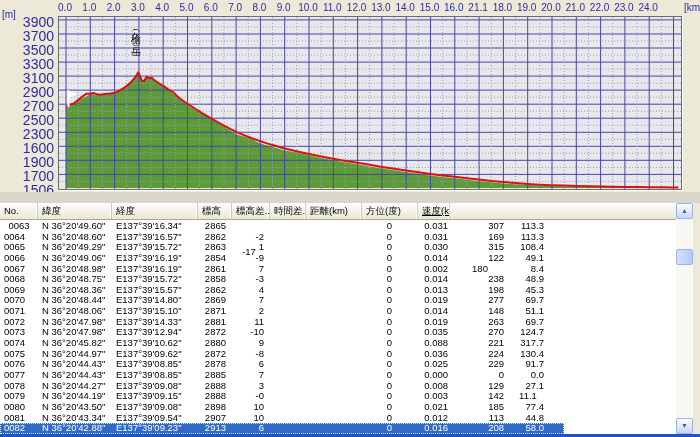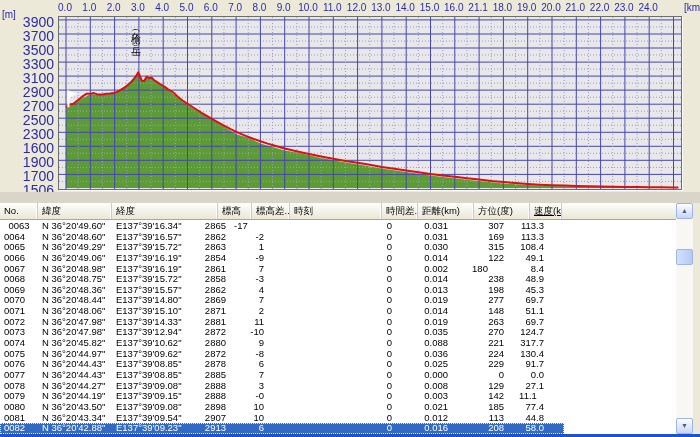--- a/index.html
+++ b/index.html
@@ -192,38 +192,37 @@
         </svg>
     </div>
     <div class="annotation" id="annot" style="left: 129.47px;">（槍ヶ岳）</div>
     <div class="chart-bottom-strip"></div>
   </div>
 
   <div class="table-panel">
     <div class="thead" id="thead">
         <div class="hcell" style="width: 38px;">No.</div>
         <div class="hcell" style="width: 74px;">緯度</div>
-        <div class="hcell" style="width: 106px;">経度</div>
+        <div class="hcell" style="width: 86px;">経度</div>
         <div class="hcell" style="width: 34px;">標高</div>
         <div class="hcell" style="width: 38px;">標高差..</div>
-        <div class="hcell" style="width: 92px;">時刻</div>
         <div class="hcell" style="width: 36px;">時間差..</div>
         <div class="hcell" style="width: 56px;">距離(km)</div>
         <div class="hcell" style="width: 56px;">方位(度)</div>
         <div class="hcell" style="width: 32px; text-decoration: underline;">速度(k..</div>
         <div class="hcell hfill"></div>
       </div>
     <div class="tbody" id="tbody">
         <div class="trow">
           <div class="cells">
             <span class="cell" style="width: 38px; text-align: center;">0063</span>
             <span class="cell" style="width: 74px; text-align: left;">N 36°20'49.60"</span>
             <span class="cell" style="width: 84px; text-align: left;">E137°39'16.34"</span>
             <span class="cell" style="width: 34px; text-align: right;">2865</span>
-            <span class="cell" style="width: 38px; text-align: left;">-17</span>
+            <span class="cell" style="width: 38px; text-align: center; margin-top: 26px;">-17</span>
             <span class="cell" style="width: 92px; text-align: left;"></span>
             <span class="cell" style="width: 36px; text-align: right;">0</span>
             <span class="cell" style="width: 56px; text-align: right;">0.031</span>
             <span class="cell" style="width: 56px; text-align: right;">307</span>
             <span class="cell" style="width: 40px; text-align: right;">113.3</span>
           </div>
           <div class="rfill"></div>
         </div>
         <div class="trow">
           <div class="cells">

